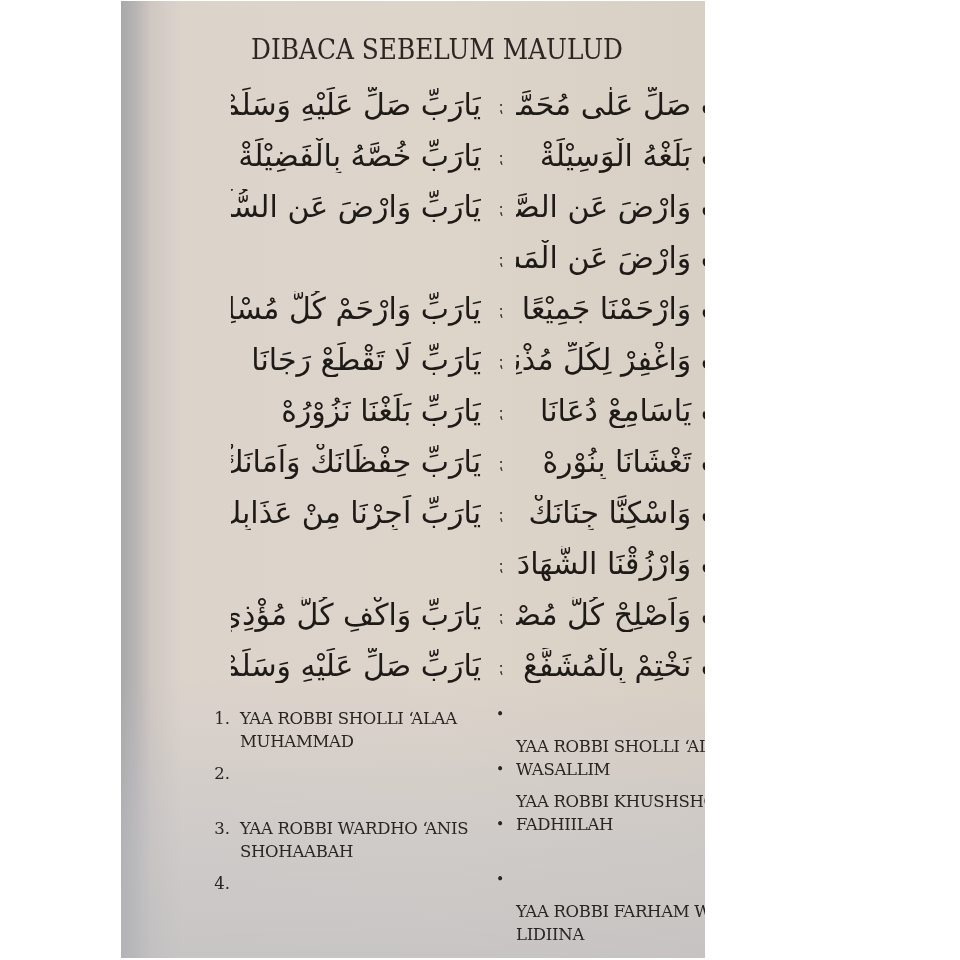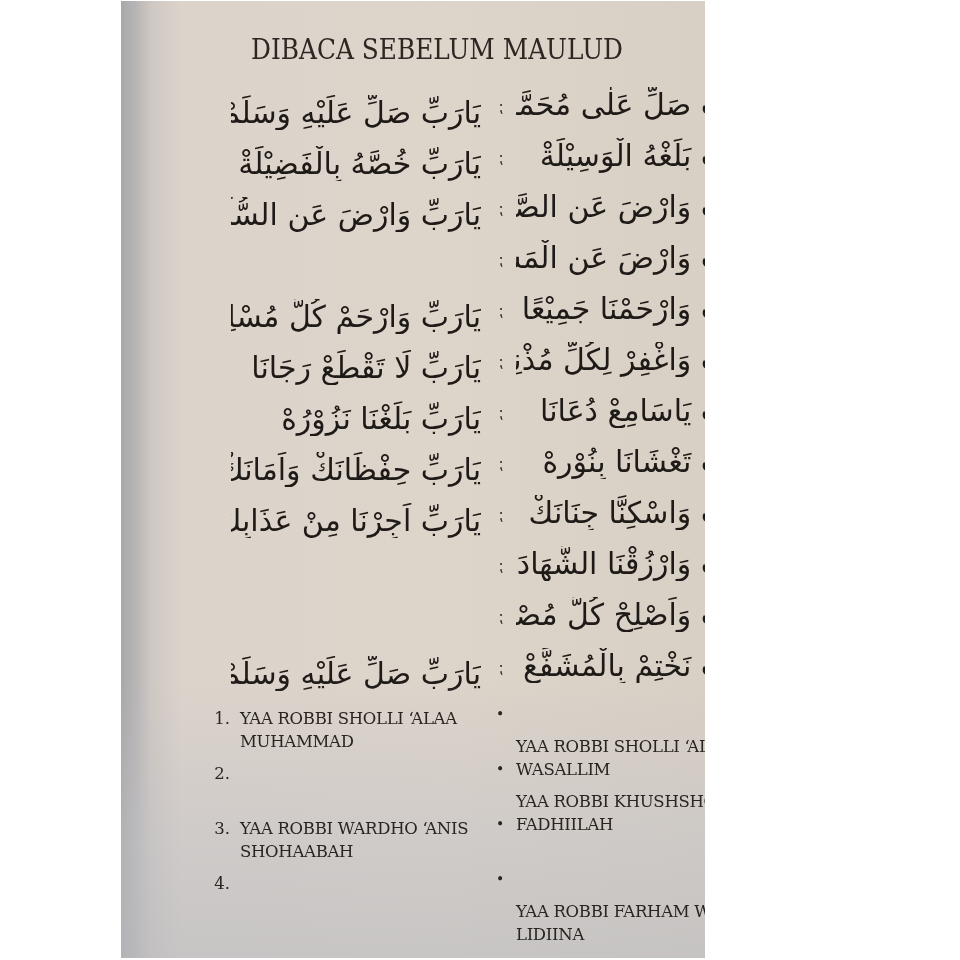--- a/index.html
+++ b/index.html
@@ -68,21 +68,21 @@
       position: absolute;
       left: 267px;
       top: 14px;
       font-size: 16px;
       color: #3a342f;
       direction: ltr;
     }
     .arabic-left {
       position: absolute;
       left: 0;
-      top: 12px;
+      top: 4px;
       width: 250px;
       text-align: right;
       overflow: hidden;
     }
     .translit {
       position: absolute;
       left: 85px;
       top: 700px;
       width: 560px;
       font-family: "DejaVu Serif", serif;
@@ -185,20 +185,21 @@
       <span class="arabic-sep">⁏</span>
       <span class="arabic-left">يَارَبِّ اَجِرْنَا مِنْ عَذَابِكْ</span>
     </div>
     <div class="arabic-row">
       <span class="arabic-right">يَارَبِّ وَارْزُقْنَا الشَّهَادَةْ</span>
       <span class="arabic-sep">⁏</span>
     </div>
     <div class="arabic-row">
       <span class="arabic-right">يَارَبِّ وَاَصْلِحْ كُلَّ مُصْلِحْ</span>
       <span class="arabic-sep">⁏</span>
+      <span class="arabic-left">يَارَبِّ وَاكْفِ كُلَّ مُؤْذِيْ</span>
     </div>
     <div class="arabic-row">
       <span class="arabic-right">يَارَبِّ نَخْتِمْ بِالْمُشَفَّعْ</span>
       <span class="arabic-sep">⁏</span>
       <span class="arabic-left">يَارَبِّ صَلِّ عَلَيْهِ وَسَلِّمْ</span>
     </div>
   </div>
 
   <div class="translit">
     <div class="t-row">

